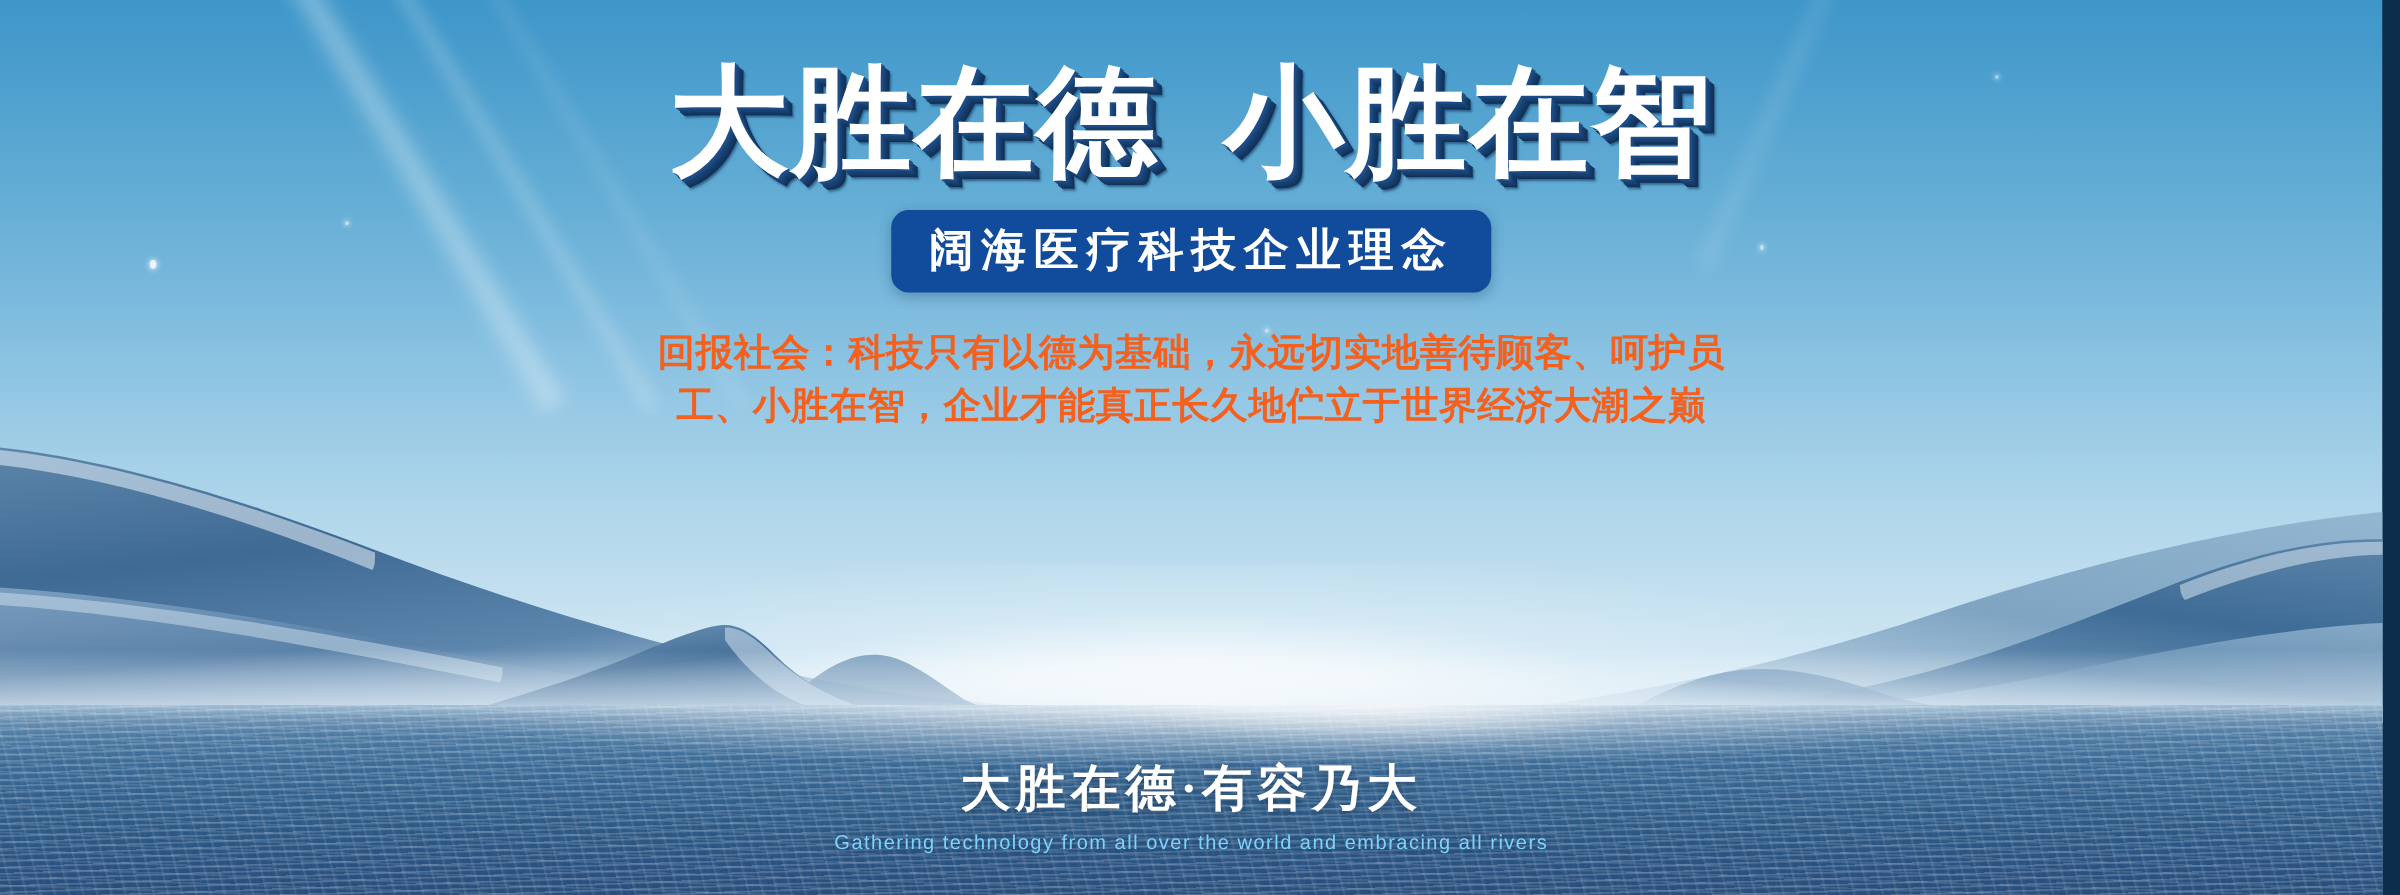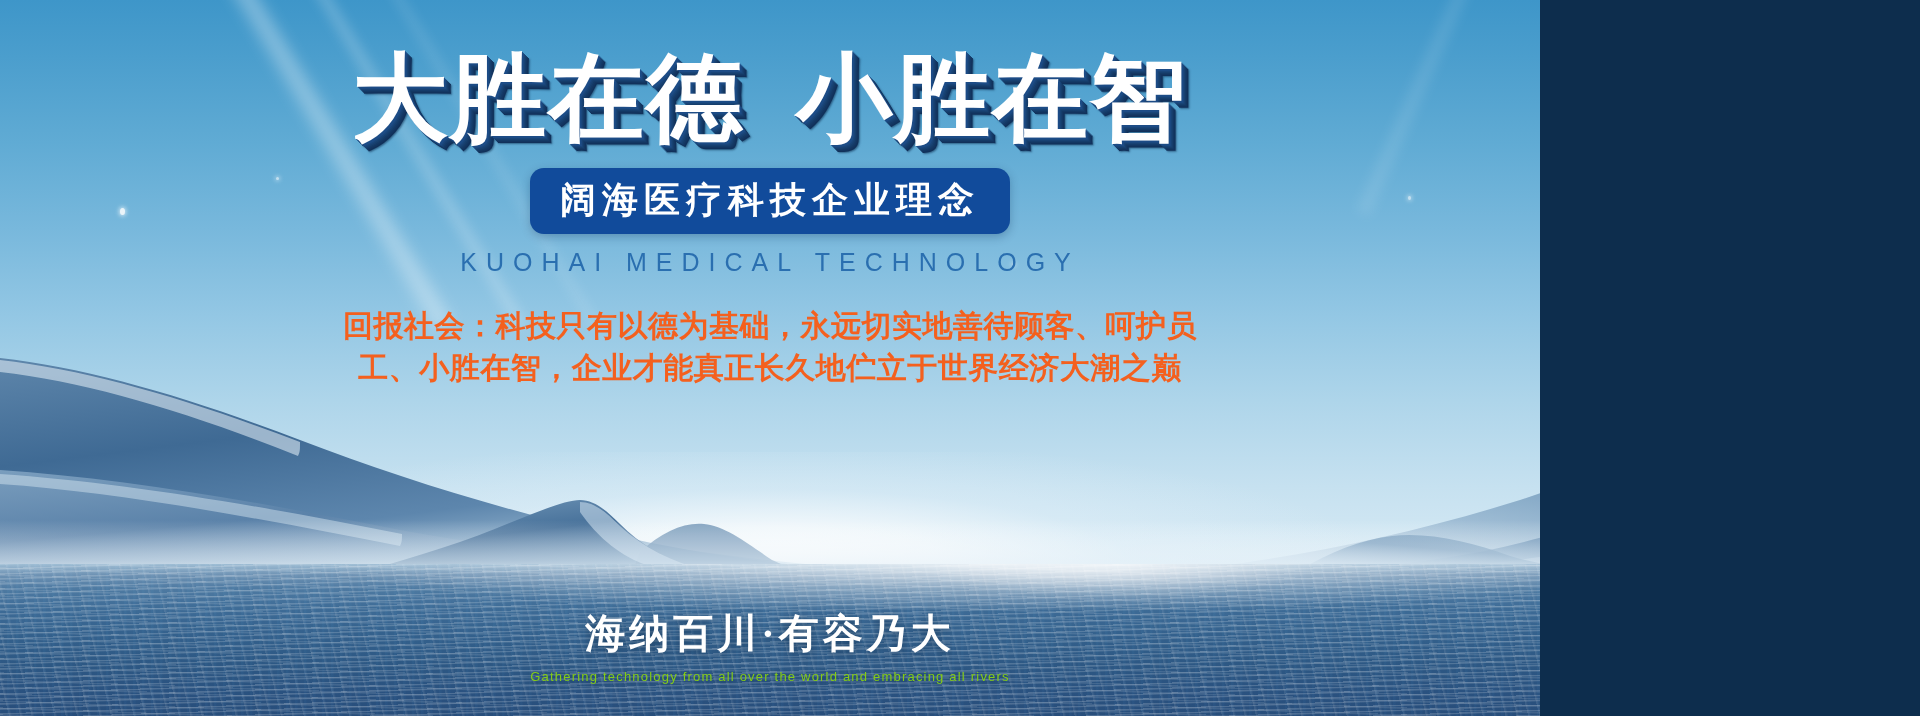--- a/index.html
+++ b/index.html
@@ -6,21 +6,21 @@
   * { margin:0; padding:0; box-sizing:border-box; }
   html, body {
     width:1920px; height:716px; overflow:hidden;
     background:#0d2d4d;
     font-family:"Liberation Sans", "DejaVu Sans", sans-serif;
   }
 
   
   .banner {
     position:relative;
-    width:1540px; height:716px;
+    width:1906px; height:716px;
     overflow:hidden;
   }
 
   
   .sky {
     position:absolute; inset:0;
     background:linear-gradient(180deg,
       #3e96c9 0%,
       #4b9ecd 8%,
       #60abd4 20%,
@@ -184,24 +184,24 @@
     font-family:"Liberation Serif", "DejaVu Serif", serif;
     font-size:40px;
     font-weight:bold;
     color:#ffffff;
     letter-spacing:4px;
     white-space:nowrap;
     text-shadow:0 2px 8px rgba(12,40,70,.55);
   }
   .motto-en {
     margin-top:8px;
-    font-size:13px;
+    font-size:16px;
     font-weight:400;
     letter-spacing:1.2px;
-    color:#84cc16;
+    color:#7dd3fc;
     white-space:nowrap;
     text-shadow:0 1px 5px rgba(12,40,70,.6);
   }
 </style>
 </head>
 <body>
 
 <div class="banner">
 
   <div class="sky"></div>
@@ -311,27 +311,26 @@
   </div>
 
   <div class="content">
 
     <div class="headline">
       <span>大胜在德</span><span class="gap"></span><span>小胜在智</span>
     </div>
 
     <div class="badge">阔海医疗科技企业理念</div>
 
-    <div class="en-sub">KUOHAI MEDICAL TECHNOLOGY</div>
 
     <div class="philosophy">
       <p>回报社会：科技只有以德为基础，永远切实地善待顾客、呵护员</p>
       <p>工、小胜在智，企业才能真正长久地伫立于世界经济大潮之巅</p>
     </div>
 
   </div>
 
   <div class="motto-wrap">
-    <div class="motto">海纳百川·有容乃大</div>
+    <div class="motto">大胜在德·有容乃大</div>
     <div class="motto-en">Gathering technology from all over the world and embracing all rivers</div>
   </div>
 
 </div>
 
 </body></html>

